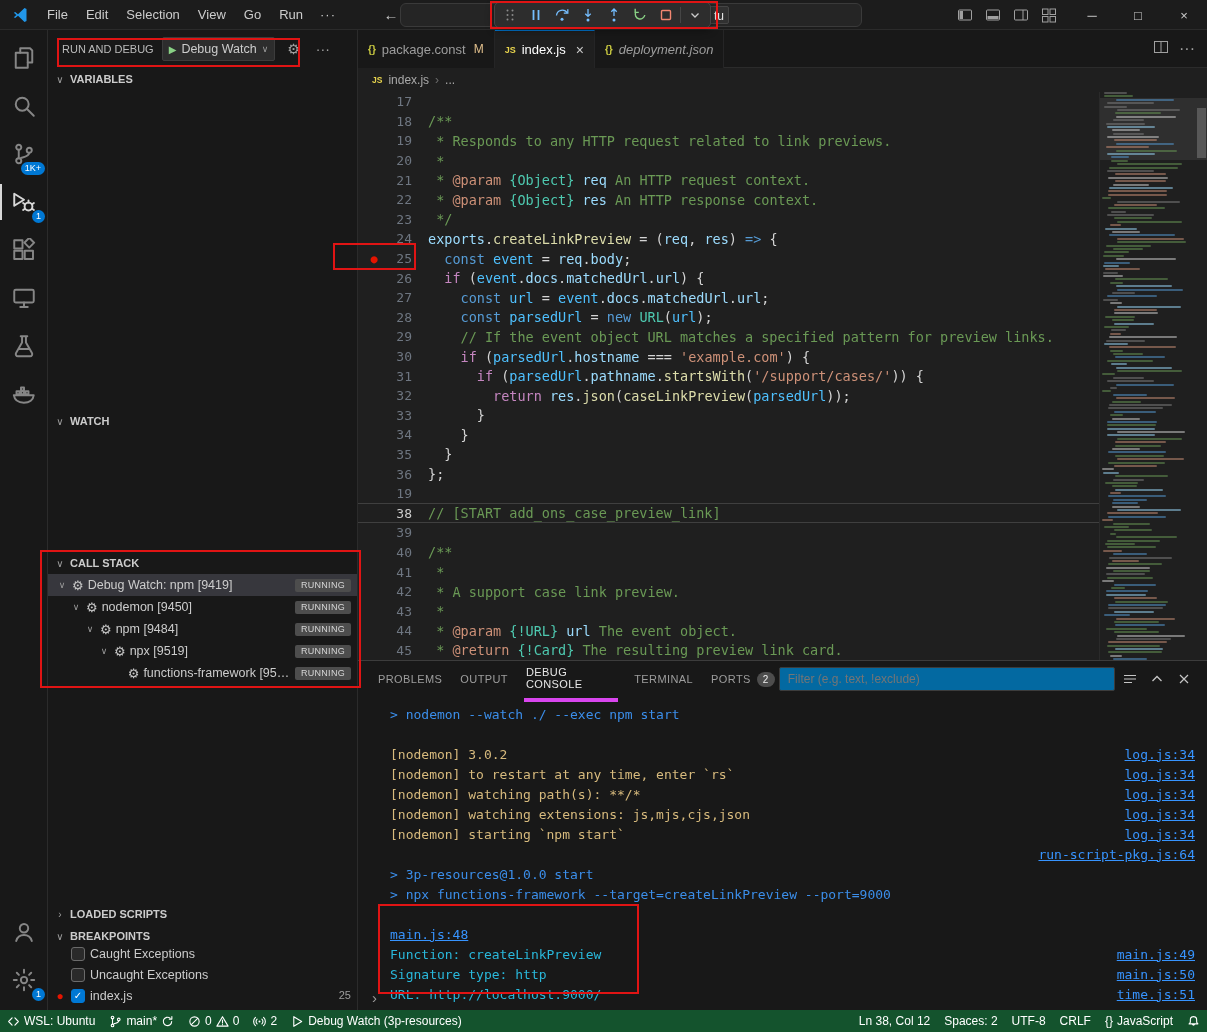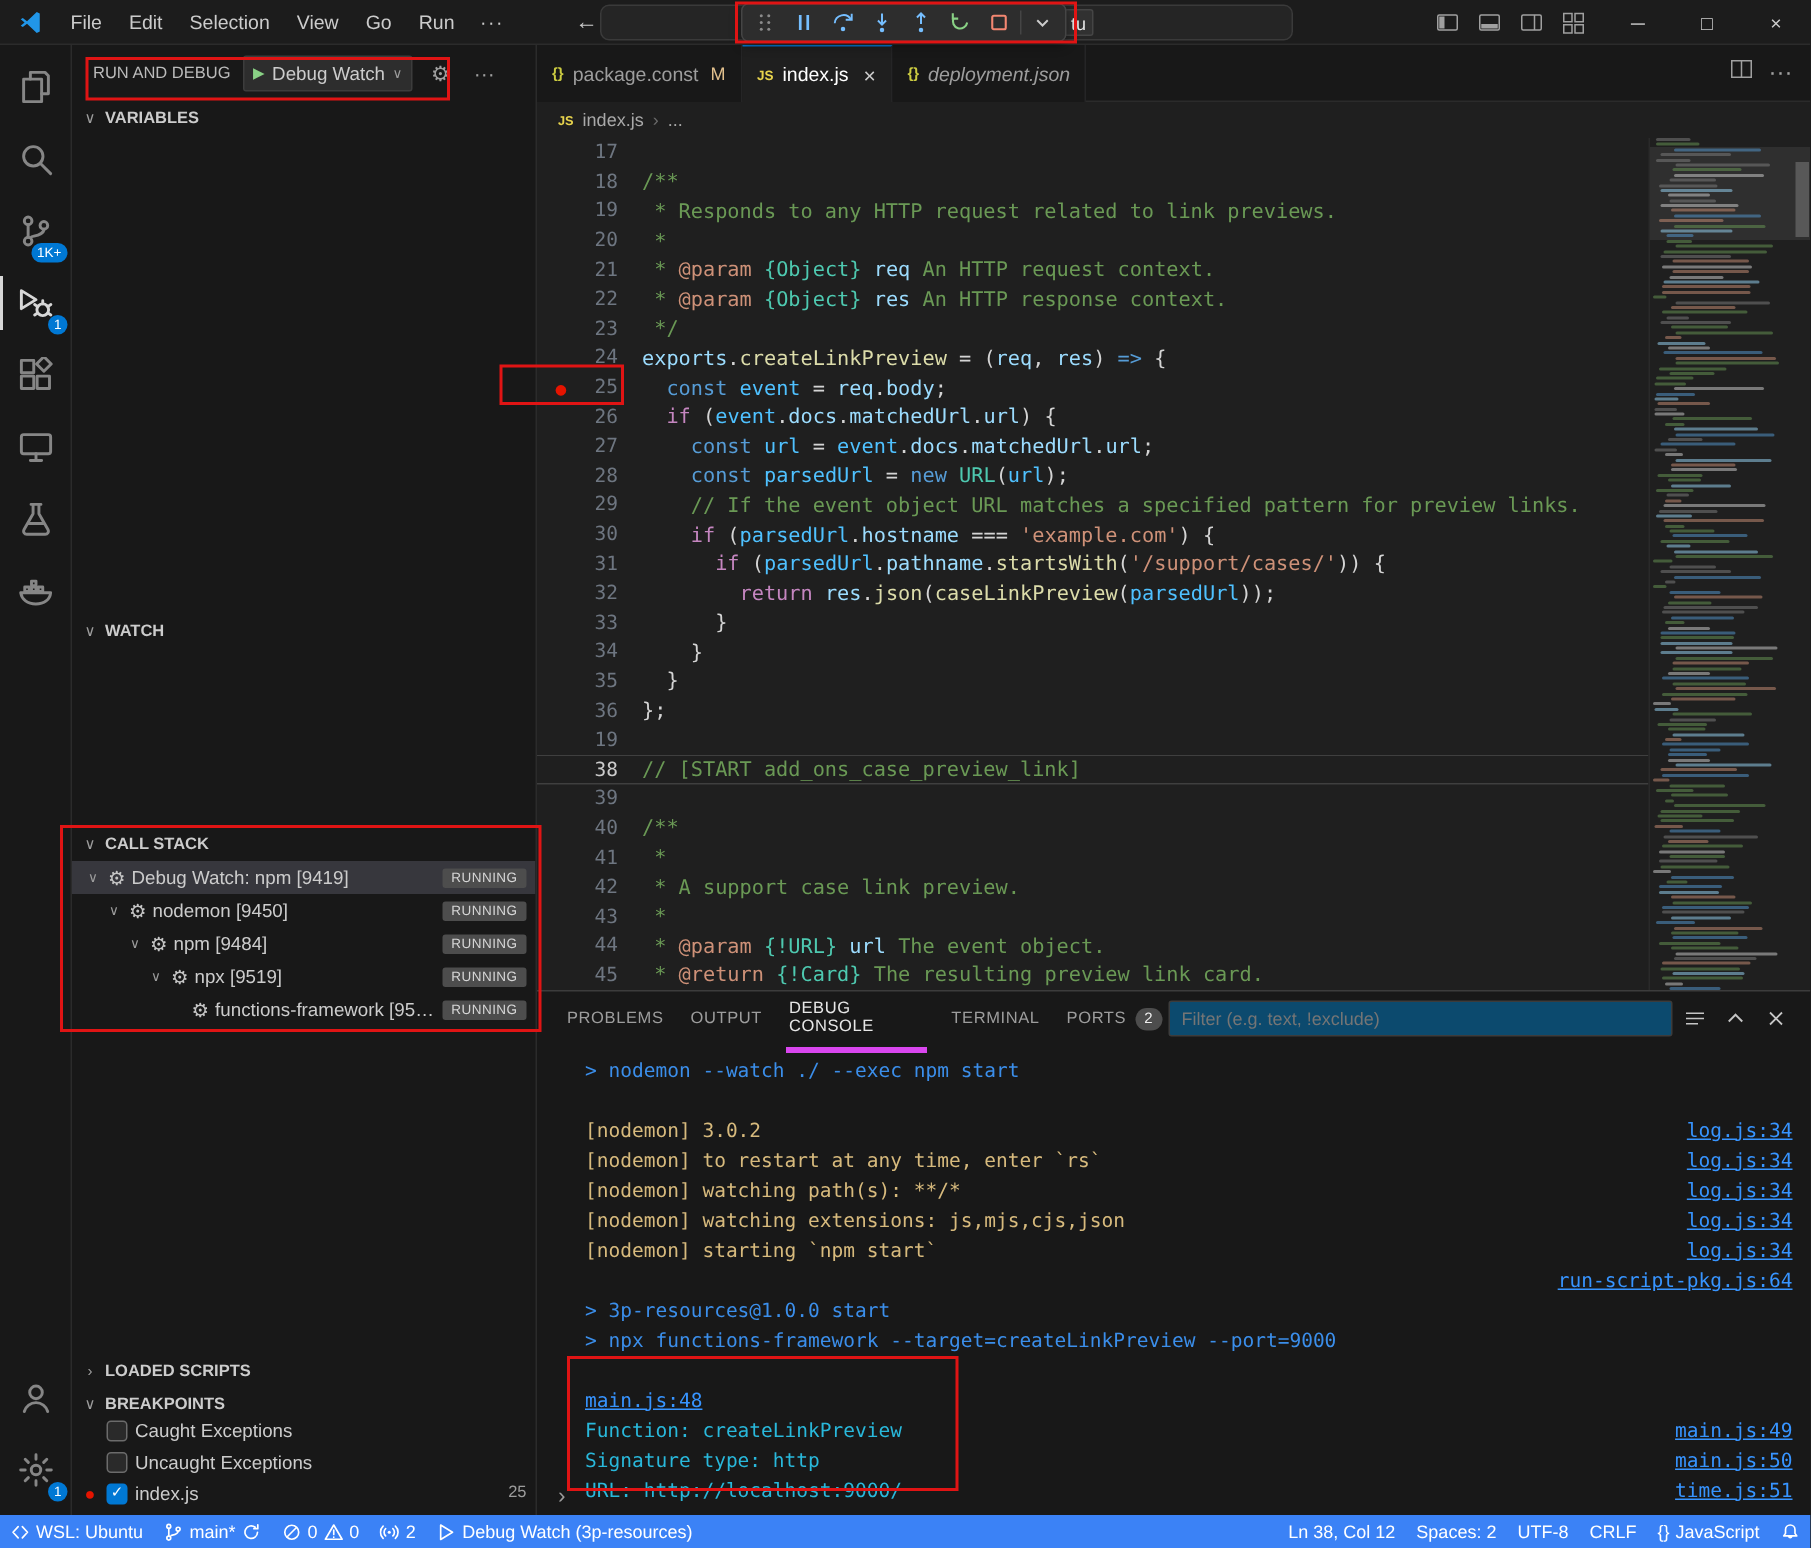--- a/index.html
+++ b/index.html
@@ -86,30 +86,30 @@
 .mm-slider{position:absolute;left:0;top:6px;width:108px;height:62px;background:rgba(121,121,121,.18)}
 .mm-bar{height:2px;margin-bottom:1.4px;border-radius:1px}
 .scroll-slider{position:absolute;right:1px;top:16px;width:9px;height:50px;background:rgba(140,140,140,.45)}
 
 .panel{height:350px;background:#181818;border-top:1px solid #3c3c3c;position:relative}
 .panel-bar{height:35px;display:flex;align-items:center;padding:0 10px 0 18px;gap:2px}
 .panel-tabs{display:flex;gap:14px}
 .ptab{display:flex;align-items:center;gap:6px;font-size:11px;letter-spacing:.4px;color:#9d9d9d;padding:10px 2px 8px;border-bottom:1px solid transparent}
 .ptab.active{color:#e7e7e7;border-bottom:4px solid #d946ef}
 .ptab-badge{background:#4d4d4d;color:#eee;font-size:10px;border-radius:9px;padding:0 6px;line-height:15px}
-.panel-filter{margin-left:auto;width:345px;height:24px;background:#0c4a6e;border:1px solid #3c3c3c;border-radius:2px;color:#cccccc;font-size:12px;padding:0 8px;outline:none}
+.panel-filter{margin-left:auto;width:345px;height:24px;background:#0369a1;border:1px solid #3c3c3c;border-radius:2px;color:#cccccc;font-size:12px;padding:0 8px;outline:none}
 .pb-icon{width:26px;height:26px;display:flex;align-items:center;justify-content:center;color:#c5c5c5}
 .console{padding-top:8px;font-family:"DejaVu Sans Mono",monospace;font-size:13px}
 .crow{display:flex;align-items:center;height:20px;padding:0 12px 0 32px}
 .ctext{flex:1;white-space:pre}
 .c-blue{color:#3b8eea}.c-yellow{color:#d7ba7d}.c-cyan{color:#29b8db}.c-none{color:#cccccc}
 .clink{color:#3794ff;text-decoration:underline;white-space:nowrap}
 .console-prompt{position:absolute;left:14px;bottom:4px;color:#9d9d9d;font-size:15px}
 
-.statusbar{position:absolute;left:0;top:1010px;width:1207px;height:22px;background:#3b82f6;color:#ffffff;display:flex;align-items:flex-end;font-size:12px;z-index:5}
+.statusbar{position:absolute;left:0;top:1010px;width:1207px;height:22px;background:#14532d;color:#ffffff;display:flex;align-items:flex-end;font-size:12px;z-index:5}
 .sb-item{display:flex;align-items:center;gap:4px;padding:0 7px;height:22px;white-space:nowrap}
 .sb-item svg{width:13px;height:13px;fill:none;stroke:#ffffff;stroke-width:1.2;stroke-linecap:round;stroke-linejoin:round}
 .sb-right{margin-left:auto;display:flex}
 
 .annot{position:absolute;border:2px solid #e01414;z-index:60;pointer-events:none}
 svg.fixed16{width:16px;height:16px}
 </style>
 </head>
 <body>
 

